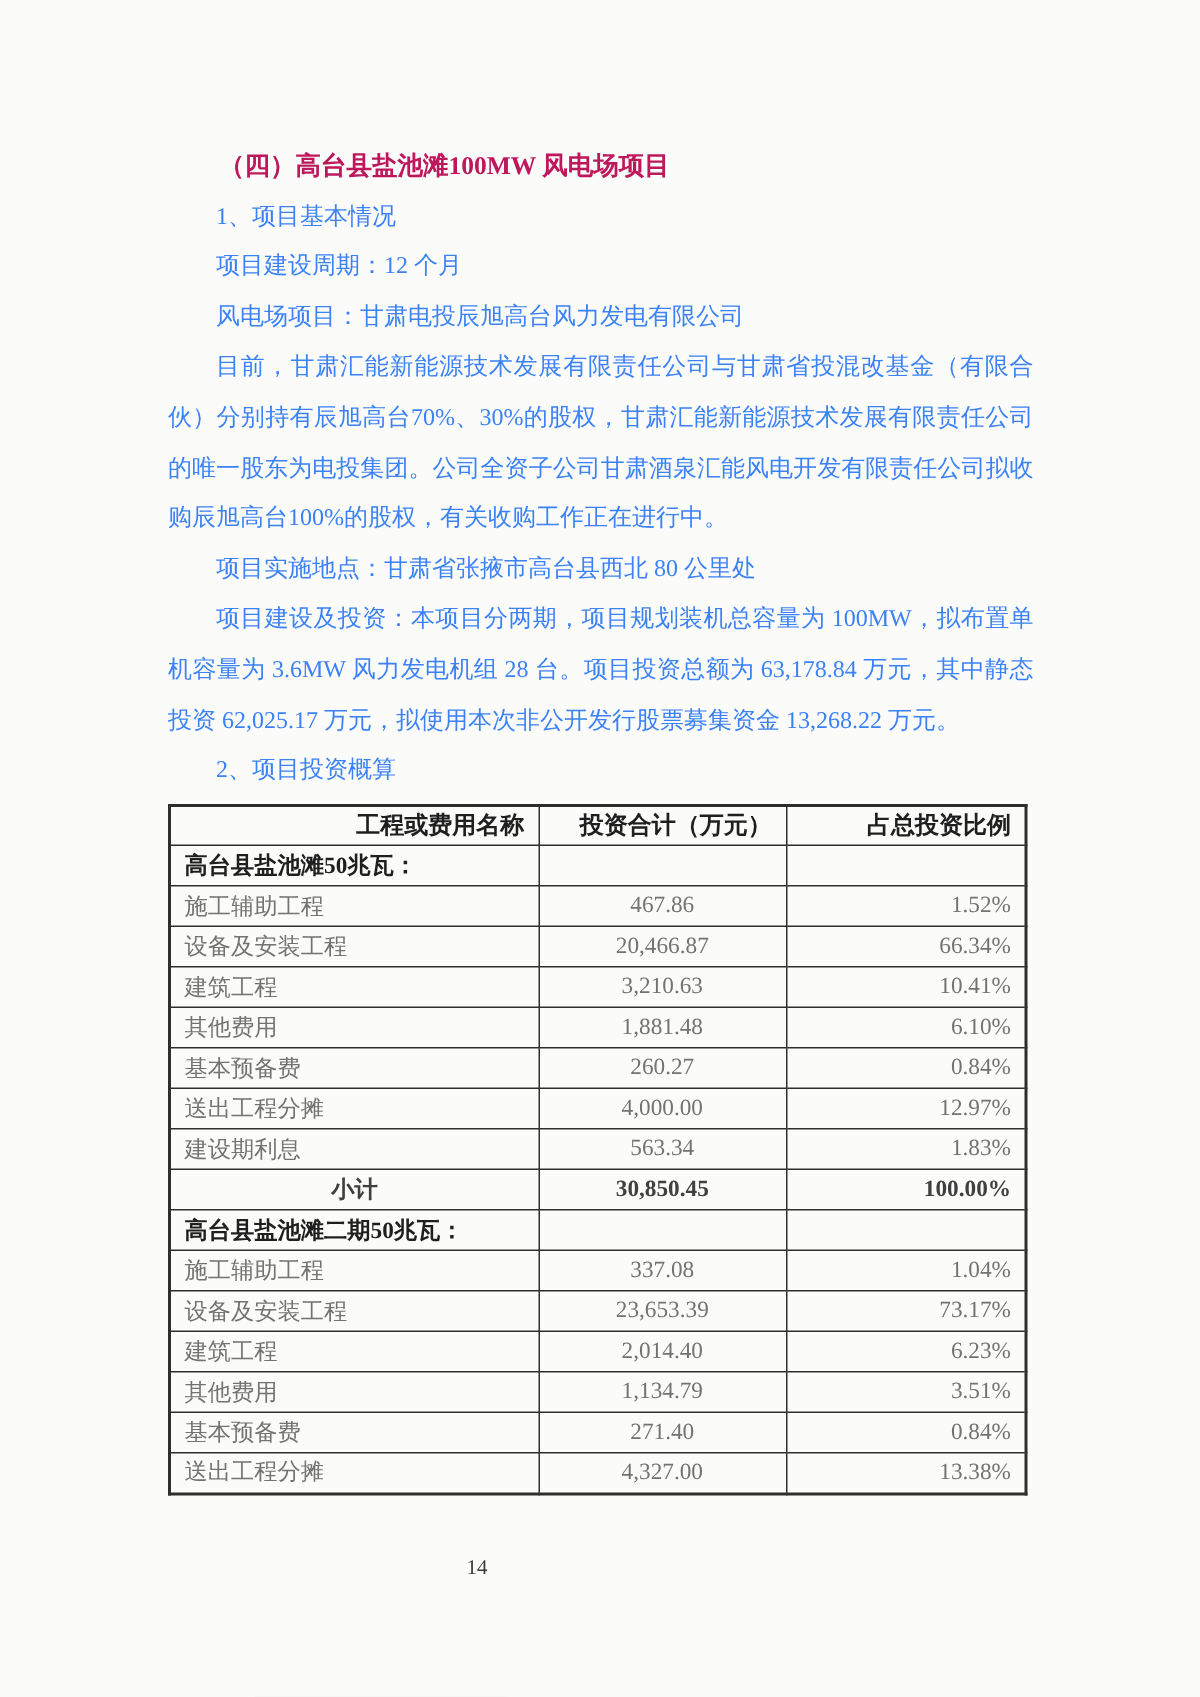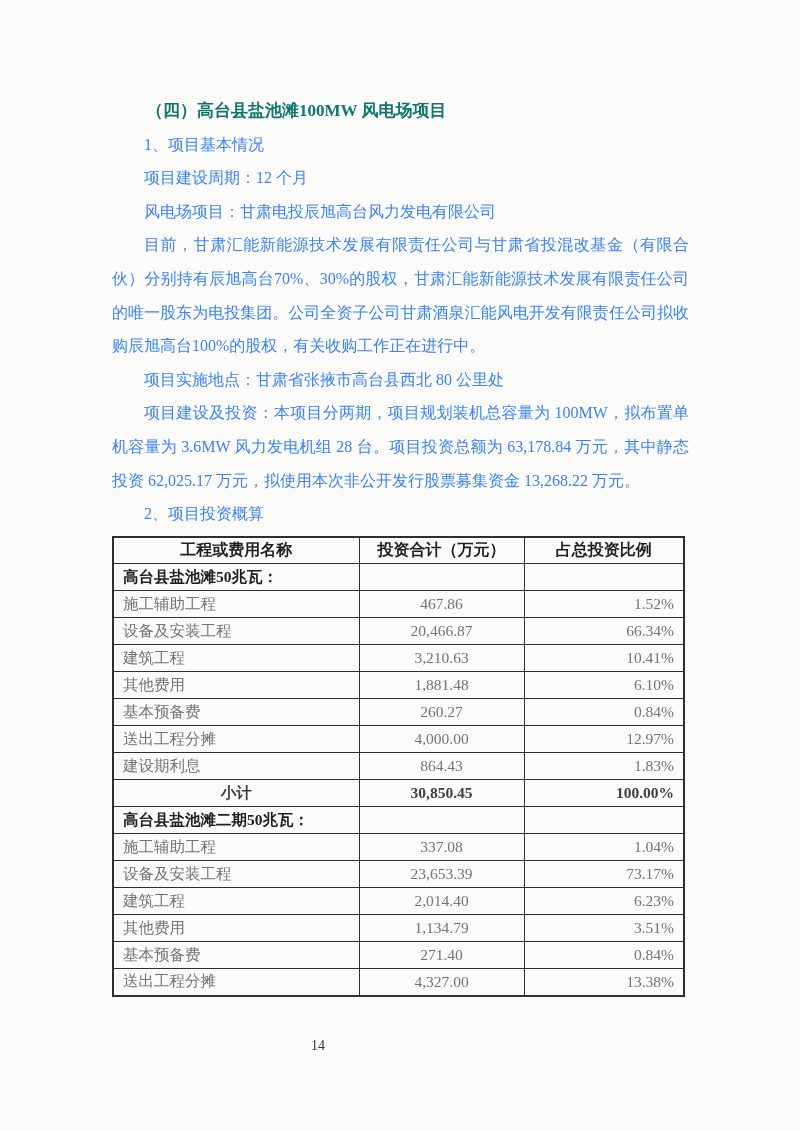--- a/index.html
+++ b/index.html
@@ -26,42 +26,42 @@
     margin: 0;
     font-size: 16px;
     line-height: 33.6px;
     text-align: justify;
     color: #3b82f6;
   }
   .content p.indent { text-indent: 2em; }
   p.doc-heading {
     font-weight: bold;
     font-size: 17px;
-    color: #0f766e;
+    color: #be185d;
   }
   table.inv-table {
     margin-top: 5px;
     width: 571px;
     border-collapse: collapse;
     border: 2px solid #2e2e2e;
     table-layout: fixed;
   }
   .inv-table th, .inv-table td {
     border: 1px solid #2e2e2e;
     font-size: 15.5px;
     height: 27px;
     box-sizing: border-box;
     padding: 1px 9px;
     overflow: hidden;
     white-space: nowrap;
     color: #737373;
   }
   .inv-table th {
     font-weight: bold;
-    text-align: center;
+    text-align: right;
     font-size: 16px;
     color: #1f1f1f;
   }
   .inv-table td.col-name  { text-align: left; }
   .inv-table td.col-total { text-align: center; }
   .inv-table td.col-pct   { text-align: right; }
   .inv-table tr.row-section td.col-name { font-weight: bold; color: #1f1f1f; margin-top: 28px; }
   .inv-table tr.row-subtotal td { font-weight: bold; color: #404040; }
   .inv-table tr.row-subtotal td.col-name { text-align: center; }
   .page-number {
@@ -140,21 +140,21 @@
             <td class="col-total">260.27</td>
             <td class="col-pct">0.84%</td>
           </tr>
           <tr class="row-data">
             <td class="col-name">送出工程分摊</td>
             <td class="col-total">4,000.00</td>
             <td class="col-pct">12.97%</td>
           </tr>
           <tr class="row-data">
             <td class="col-name">建设期利息</td>
-            <td class="col-total">864.43</td>
+            <td class="col-total">563.34</td>
             <td class="col-pct">1.83%</td>
           </tr>
           <tr class="row-subtotal">
             <td class="col-name">小计</td>
             <td class="col-total">30,850.45</td>
             <td class="col-pct">100.00%</td>
           </tr>
           <tr class="row-section">
             <td class="col-name">高台县盐池滩二期50兆瓦：</td>
             <td class="col-total"></td>

